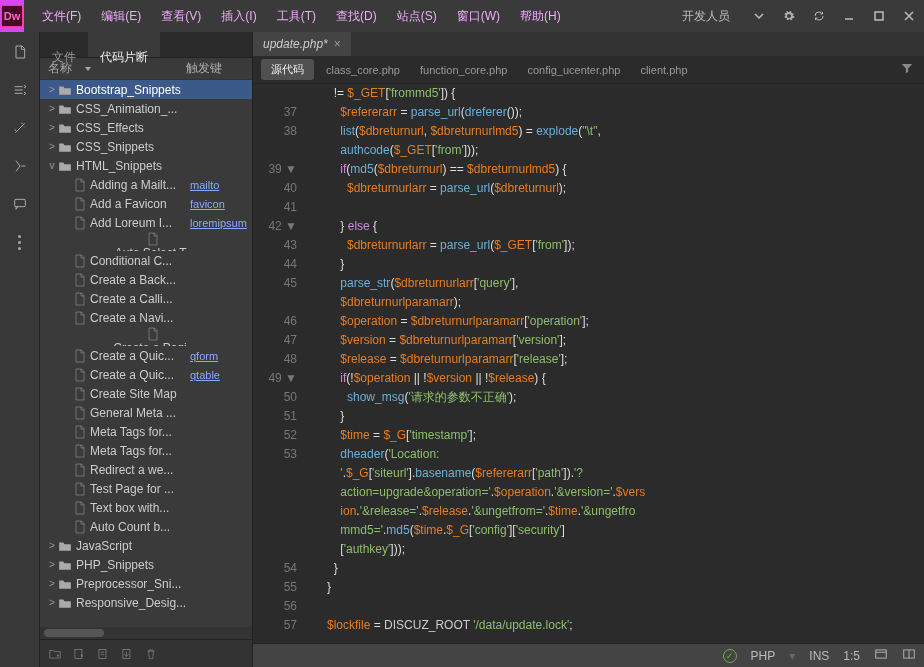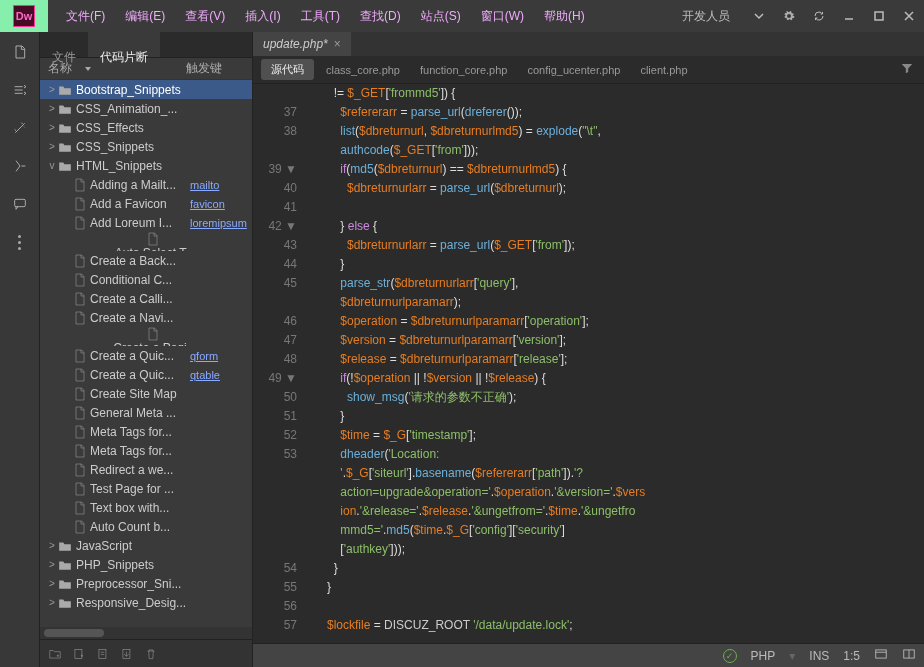--- a/index.html
+++ b/index.html
@@ -1,18 +1,18 @@
 <!DOCTYPE html>
 <html><head>
 <meta charset="utf-8">
 <style>
 * { margin: 0; padding: 0; box-sizing: border-box; font-family: "Segoe UI", Arial, sans-serif; font-size: 12px; }
 body { background: #2a2a2a; color: #ccc; width: 924px; height: 667px; overflow: hidden; display: flex; flex-direction: column; }
 .titlebar { height: 32px; background: #3a3a3a; display: flex; align-items: center; }
-.logo { width: 48px; height: 32px; display: flex; align-items: center; justify-content: center; background: #86efac; }
+.logo { width: 24px; height: 32px; display: flex; align-items: center; justify-content: center; background: #d946ef; }
 .logo-box { width: 22px; height: 22px; background: #470b24; border: 1px solid #ff3399; display: flex; align-items: center; justify-content: center; color: #ff66cc; font-weight: bold; font-size: 11px; }
 .menubar { display: flex; padding-left: 8px; }
 .menu-item { padding: 0 10px; line-height: 32px; color: #f0abfc; cursor: pointer; font-size: 12px; }
 .title-right { margin-left: auto; display: flex; align-items: center; }
 .title-label { padding: 0 14px; color: #bbb; font-size: 12px; }
 .gear-icon, .winbtn { width: 30px; height: 32px; display: flex; align-items: center; justify-content: center; color: #bbb; cursor: pointer; }
 .winbtn svg, .gear-icon svg { width: 12px; height: 12px; }
 .main { flex: 1; display: flex; min-height: 0; }
 .lefttools { width: 40px; background: #383838; display: flex; flex-direction: column; align-items: center; padding-top: 8px; gap: 14px; border-right: 1px solid #222; }
 .lefttool { width: 24px; height: 24px; display: flex; align-items: center; justify-content: center; color: #aaa; }
@@ -243,30 +243,30 @@
             </svg></span>
           <span class="tree-label">Auto Select T...</span>
           <span class="tree-trigger"></span>
         </div>
         <div class="tree-row" style="padding-left: 22px;">
           <span class="exp"></span>
           <span class="icon-file"><svg viewBox="0 0 24 28">
               <path d="M4 2h11l5 5v19H4z"></path>
               <path d="M14 2v6h6"></path>
             </svg></span>
+          <span class="tree-label">Conditional C...</span>
+          <span class="tree-trigger"></span>
+        </div>
+        <div class="tree-row" style="padding-left: 22px;">
+          <span class="exp"></span>
+          <span class="icon-file"><svg viewBox="0 0 24 28">
+              <path d="M4 2h11l5 5v19H4z"></path>
+              <path d="M14 2v6h6"></path>
+            </svg></span>
           <span class="tree-label">Create a Back...</span>
-          <span class="tree-trigger"></span>
-        </div>
-        <div class="tree-row" style="padding-left: 22px;">
-          <span class="exp"></span>
-          <span class="icon-file"><svg viewBox="0 0 24 28">
-              <path d="M4 2h11l5 5v19H4z"></path>
-              <path d="M14 2v6h6"></path>
-            </svg></span>
-          <span class="tree-label">Conditional C...</span>
           <span class="tree-trigger"></span>
         </div>
         <div class="tree-row" style="padding-left: 22px;">
           <span class="exp"></span>
           <span class="icon-file"><svg viewBox="0 0 24 28">
               <path d="M4 2h11l5 5v19H4z"></path>
               <path d="M14 2v6h6"></path>
             </svg></span>
           <span class="tree-label">Create a Calli...</span>
           <span class="tree-trigger"></span>

